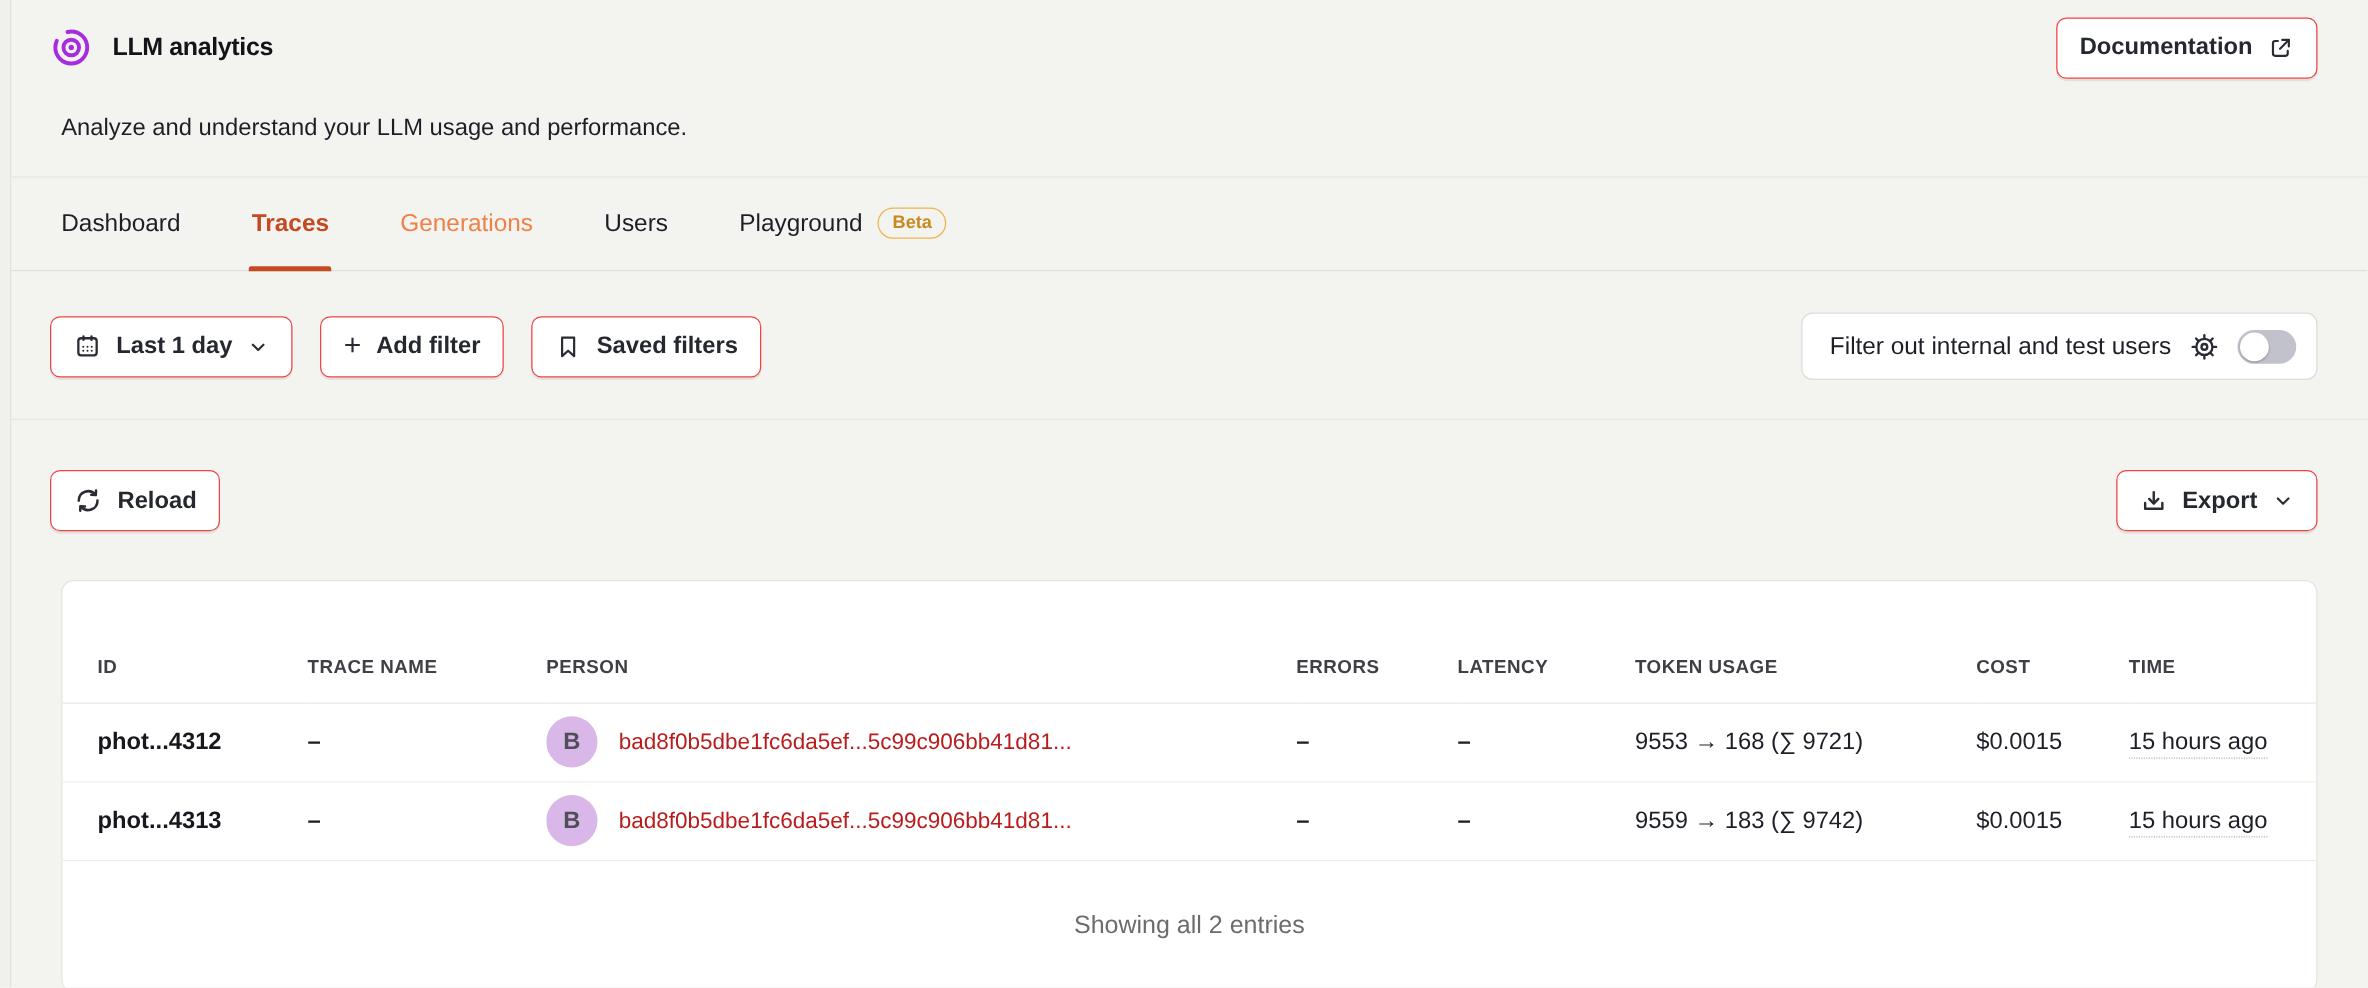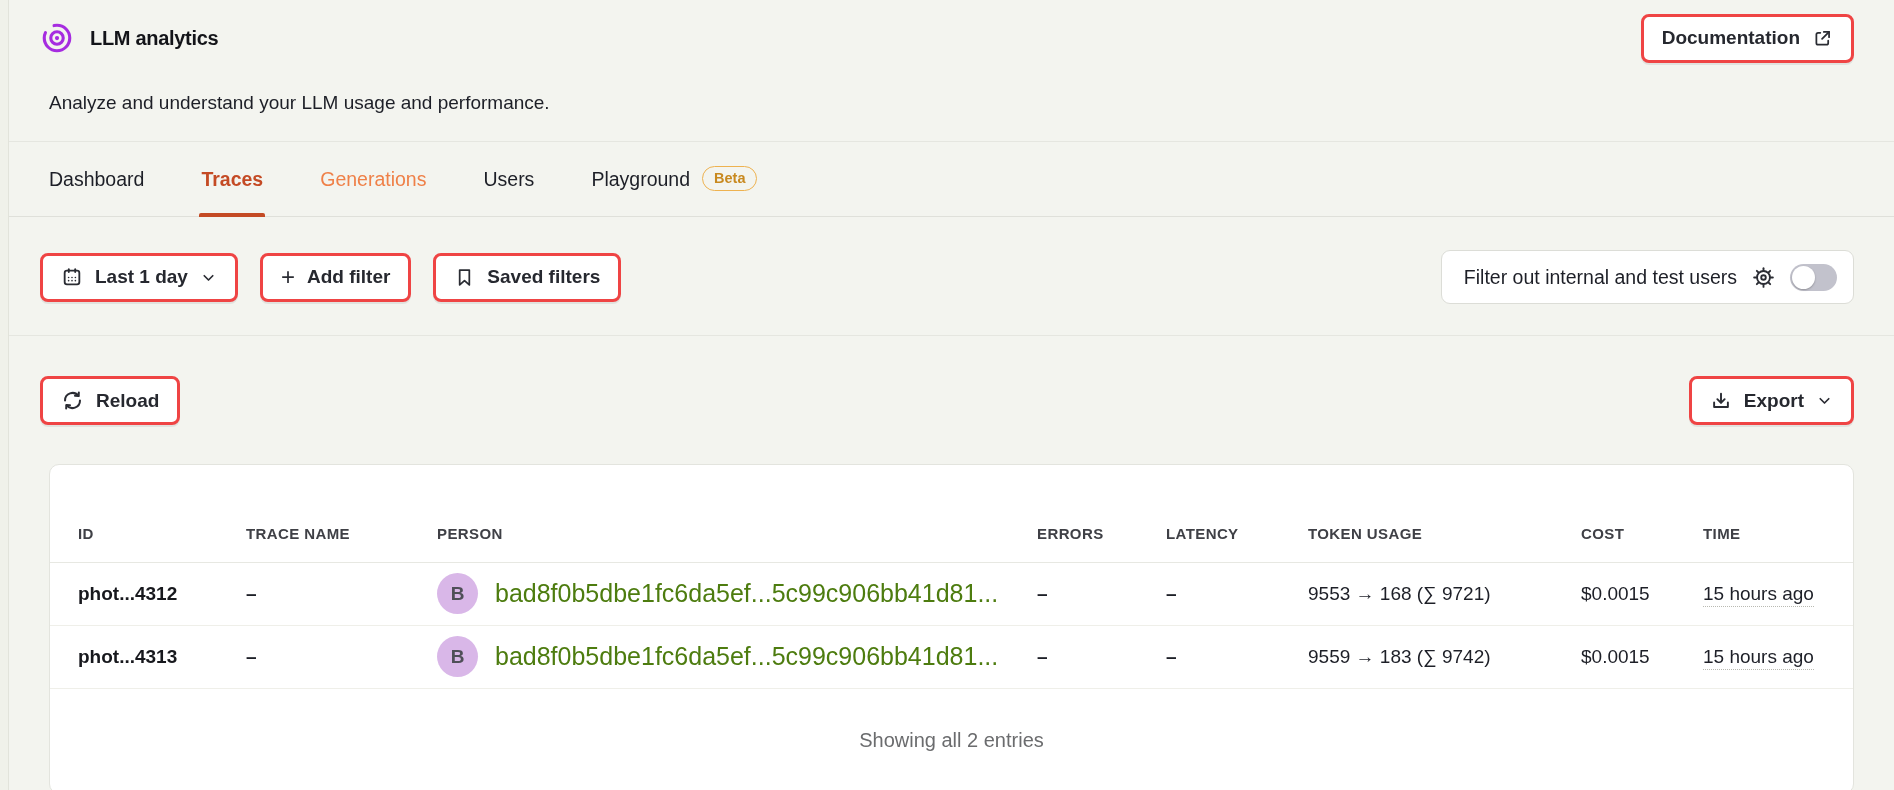--- a/index.html
+++ b/index.html
@@ -21,21 +21,21 @@
 
   
   .header { padding: 12px 40px 0 31px; }
   .title-row { display: flex; align-items: center; height: 52px; }
   .app-icon { width: 34px; height: 34px; margin-right: 16px; flex: 0 0 auto; }
   .page-title { font-size: 20px; font-weight: 700; letter-spacing: -0.3px; color: #131419; }
   .spacer { flex: 1 1 auto; }
   .btn {
     display: inline-flex; align-items: center; gap: 12px;
     background: #ffffff;
-    border: 3px solid #ef4444;
+    border: 1px solid #ef4444;
     border-radius: 8px;
     box-shadow: 0 2px 0 rgba(0,0,0,0.07);
     font-family: "Liberation Sans", sans-serif;
     font-size: 19px; font-weight: 600; color: #26282f;
     padding: 0 18px; height: 49px;
     cursor: pointer;
   }
   .btn svg { flex: 0 0 auto; }
   .subtitle { margin: 28px 0 0 9px; font-size: 19px; color: #1d1f27; }
 
@@ -143,21 +143,21 @@
   }
   .cell-id { font-weight: 700; color: #17181d; }
   .cell-dash { font-weight: 700; }
   .person-cell { display: flex; align-items: center; gap: 17px; height: 62px; }
   .avatar {
     width: 41px; height: 41px; border-radius: 50%;
     background: #d9b7e8; color: #4f4f58;
     display: flex; align-items: center; justify-content: center;
     font-size: 19px; font-weight: 600; flex: 0 0 auto;
   }
-  .person-hash { font-size: 25px; color: #4d7c0f; overflow: hidden; text-overflow: ellipsis; }
+  .person-hash { font-size: 18px; color: #b91c1c; overflow: hidden; text-overflow: ellipsis; }
   .time-link { border-bottom: 1.5px dotted #b9bab2; padding-bottom: 2px; cursor: pointer; }
   .table-footer {
     height: 104px;
     display: flex; align-items: center; justify-content: center;
     font-size: 20px; color: #6b6c6e;
   }
 </style>
 </head>
 <body>
 

